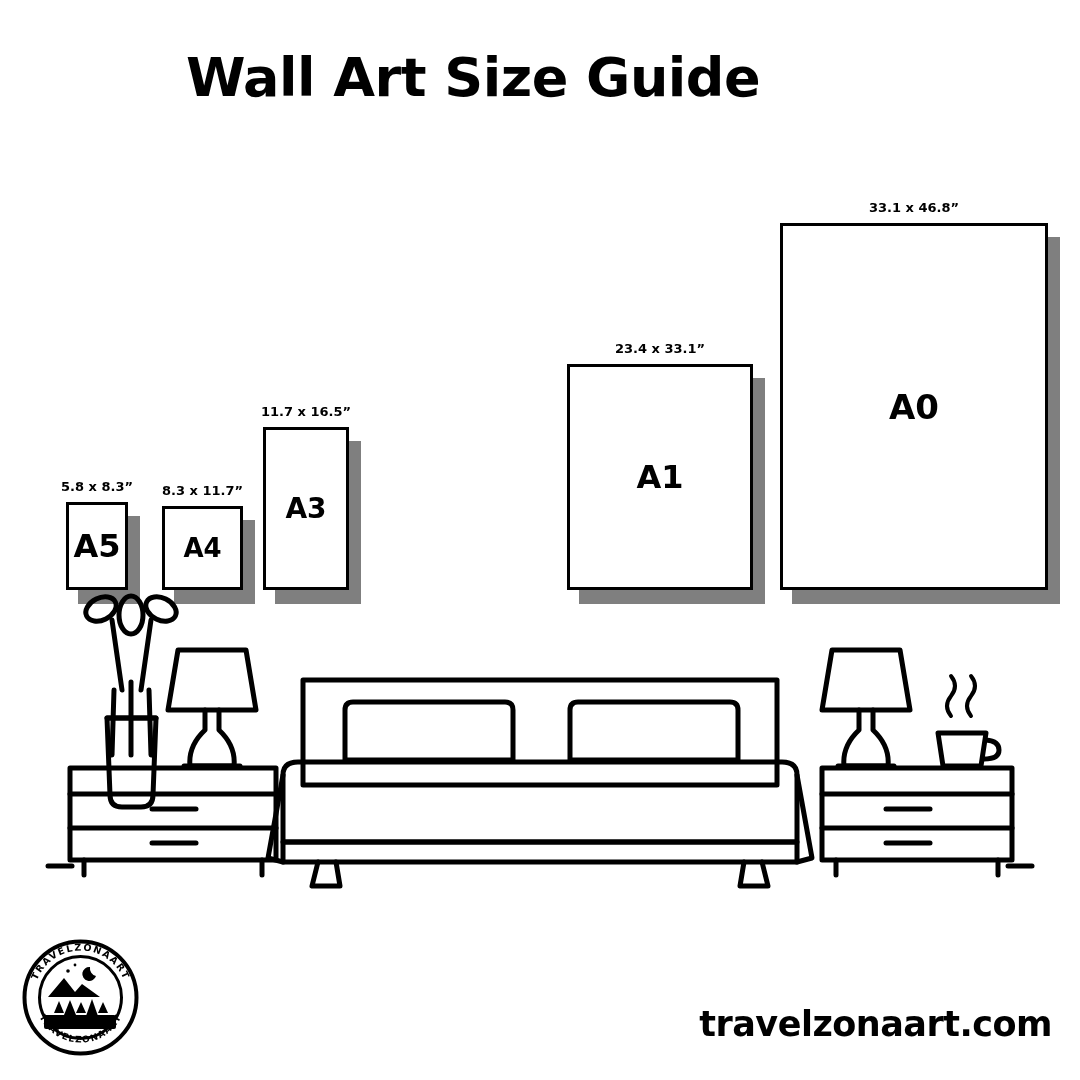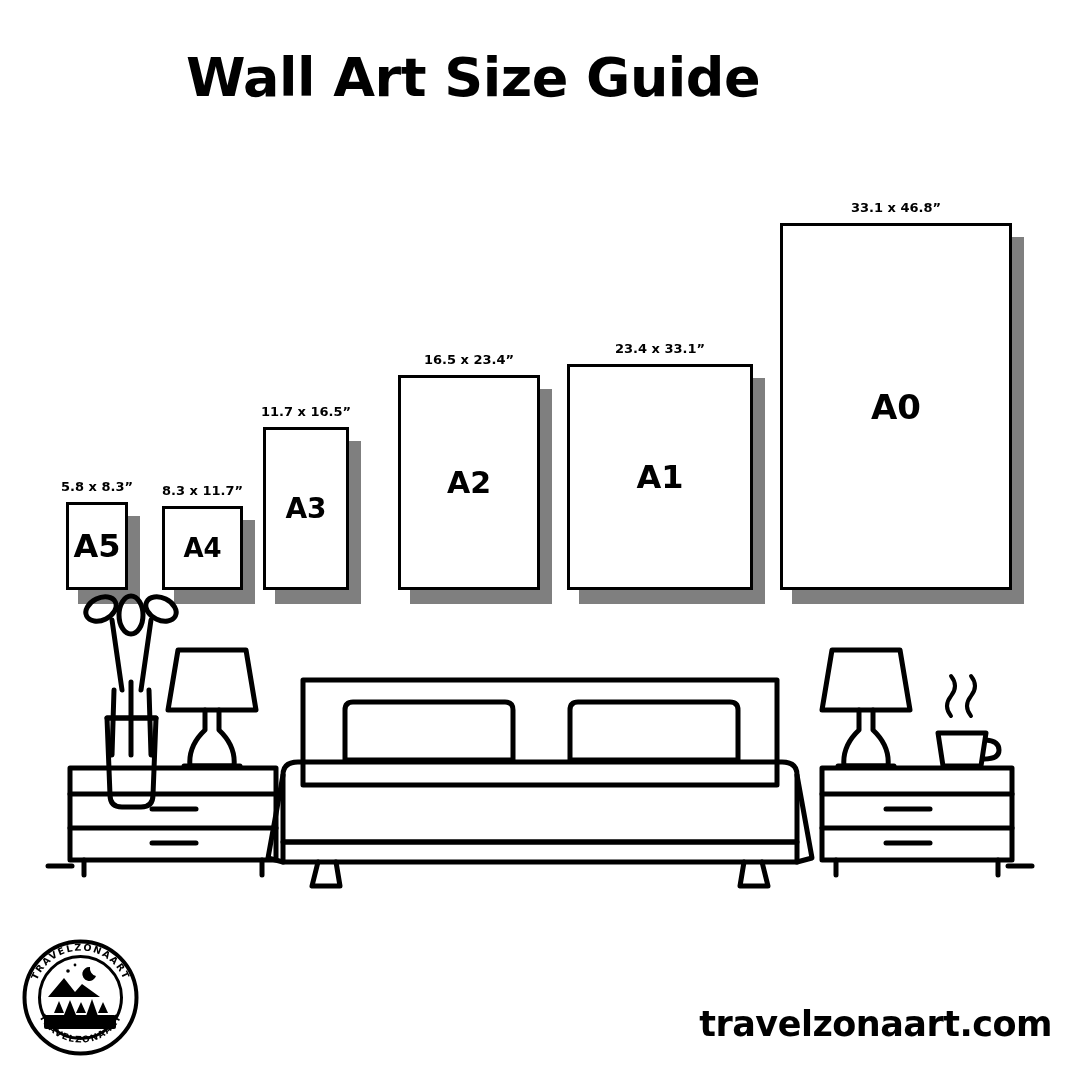--- a/index.html
+++ b/index.html
@@ -131,41 +131,32 @@
     <div class="frame-group" style="left:263px; width:86px; height:163px;">
       <div class="frame-caption">11.7 x 16.5”</div>
       <div class="frame-inner">
         <div class="frame-shadow"></div>
         <div class="frame-box">
           <span class="frame-label" style="font-size:28px">A3</span>
         </div>
       </div>
     </div>
 
-    <div class="frame-group" style="left:398px; width:142px; height:215px;">
-      <div class="frame-caption">16.5 x 23.4”</div>
-      <div class="frame-inner">
-        <div class="frame-shadow"></div>
-        <div class="frame-box">
-          <span class="frame-label" style="font-size:30px">A2</span>
-        </div>
-      </div>
-    </div>
 
     <div class="frame-group" style="left:567px; width:186px; height:226px;">
       <div class="frame-caption">23.4 x 33.1”</div>
       <div class="frame-inner">
         <div class="frame-shadow"></div>
         <div class="frame-box">
           <span class="frame-label" style="font-size:32px">A1</span>
         </div>
       </div>
     </div>
 
-    <div class="frame-group" style="left:780px; width:232px; height:367px;">
+    <div class="frame-group" style="left:780px; width:268px; height:367px;">
       <div class="frame-caption">33.1 x 46.8”</div>
       <div class="frame-inner">
         <div class="frame-shadow"></div>
         <div class="frame-box">
           <span class="frame-label" style="font-size:34px">A0</span>
         </div>
       </div>
     </div>
 
   </div>

